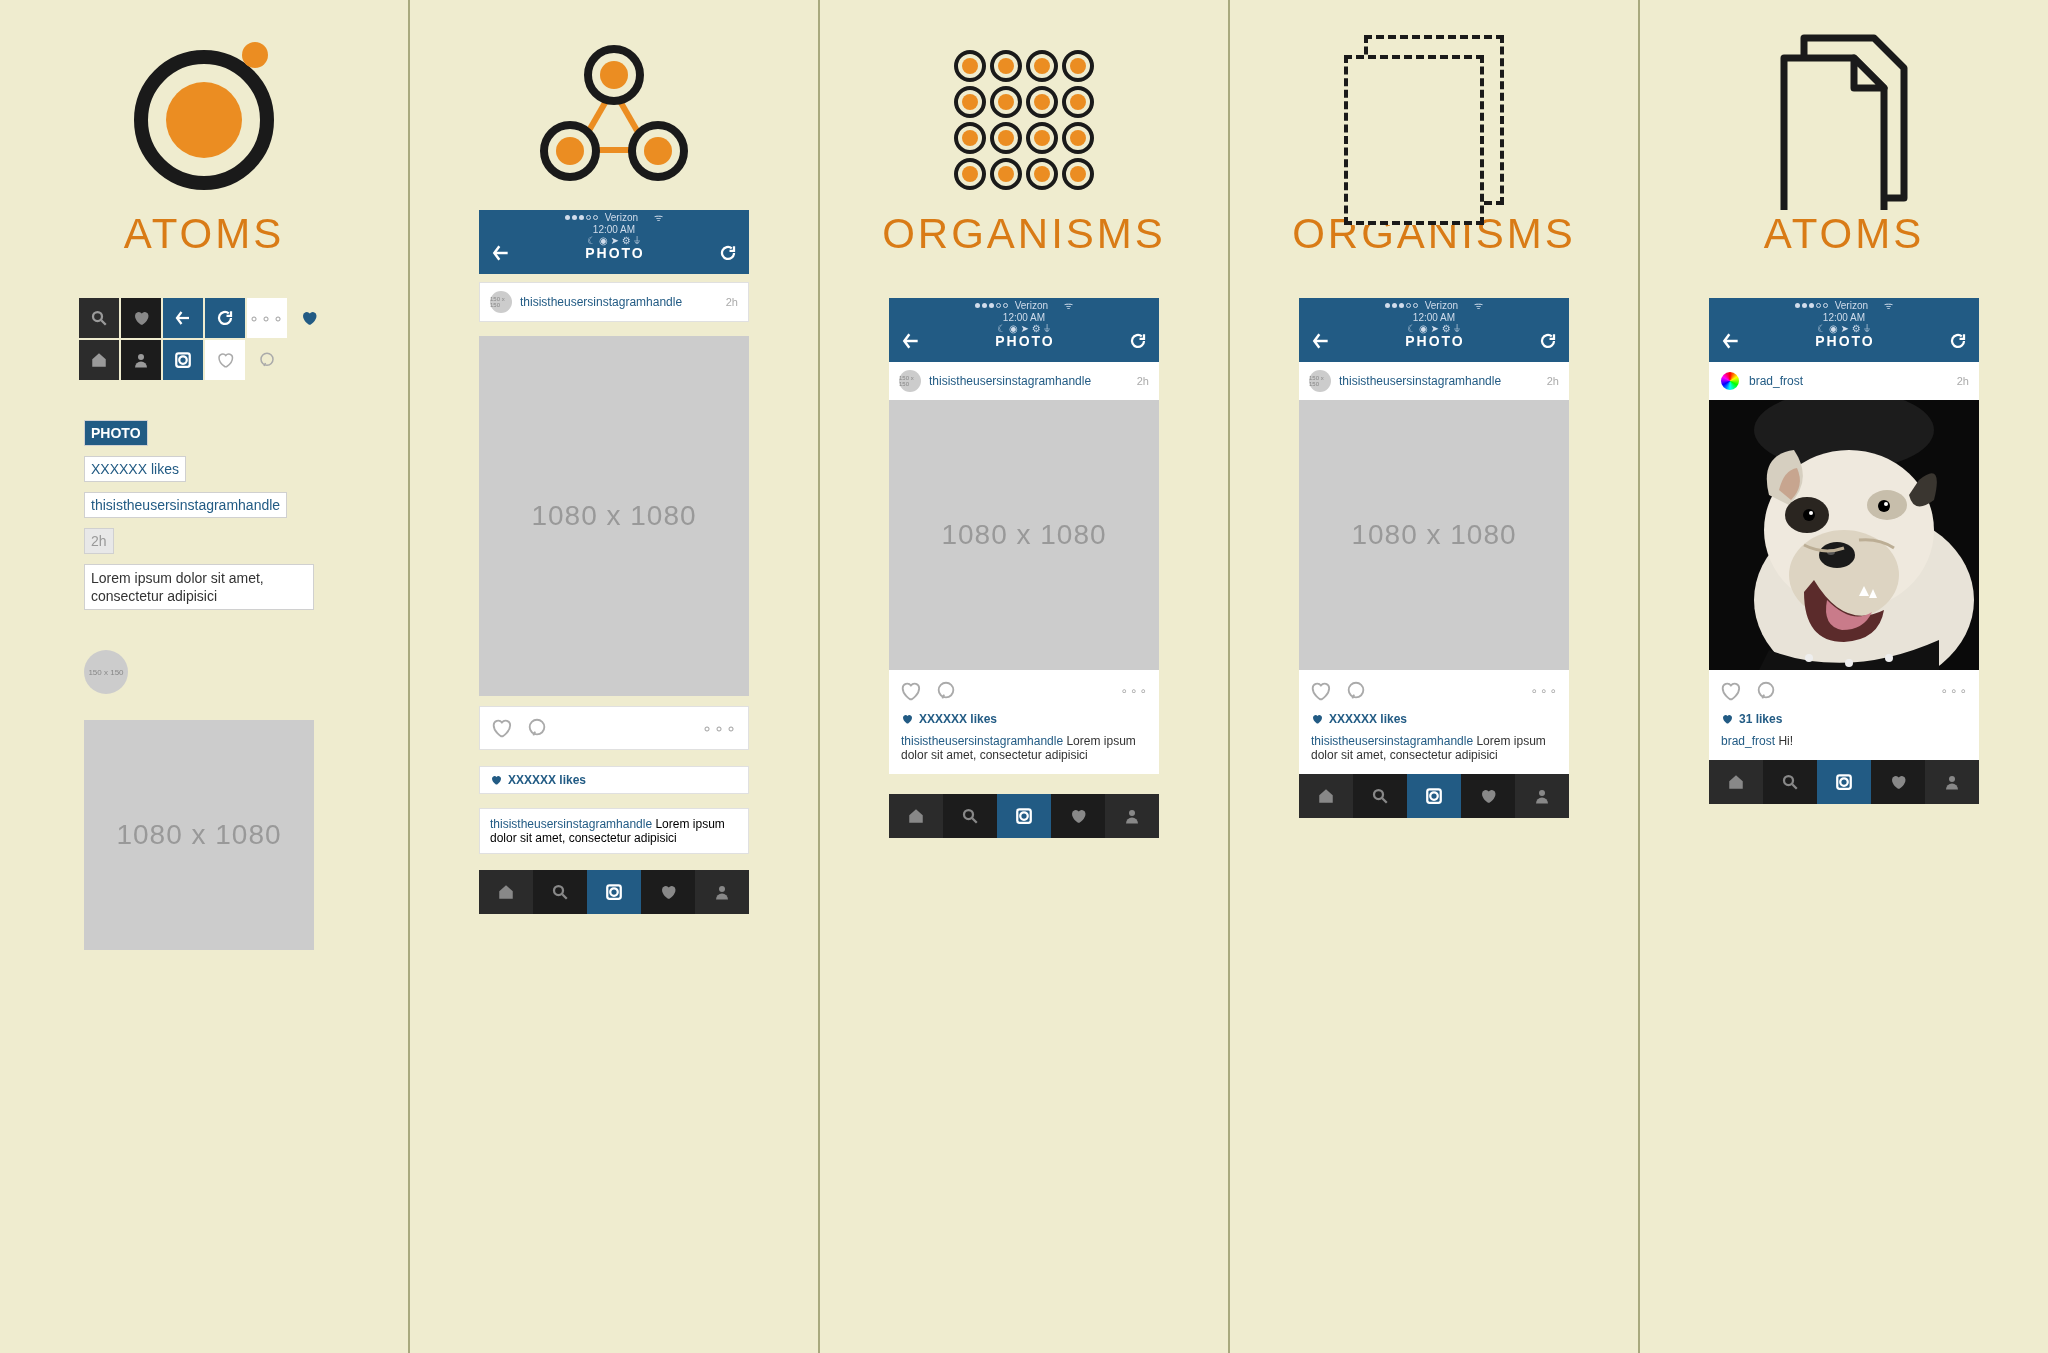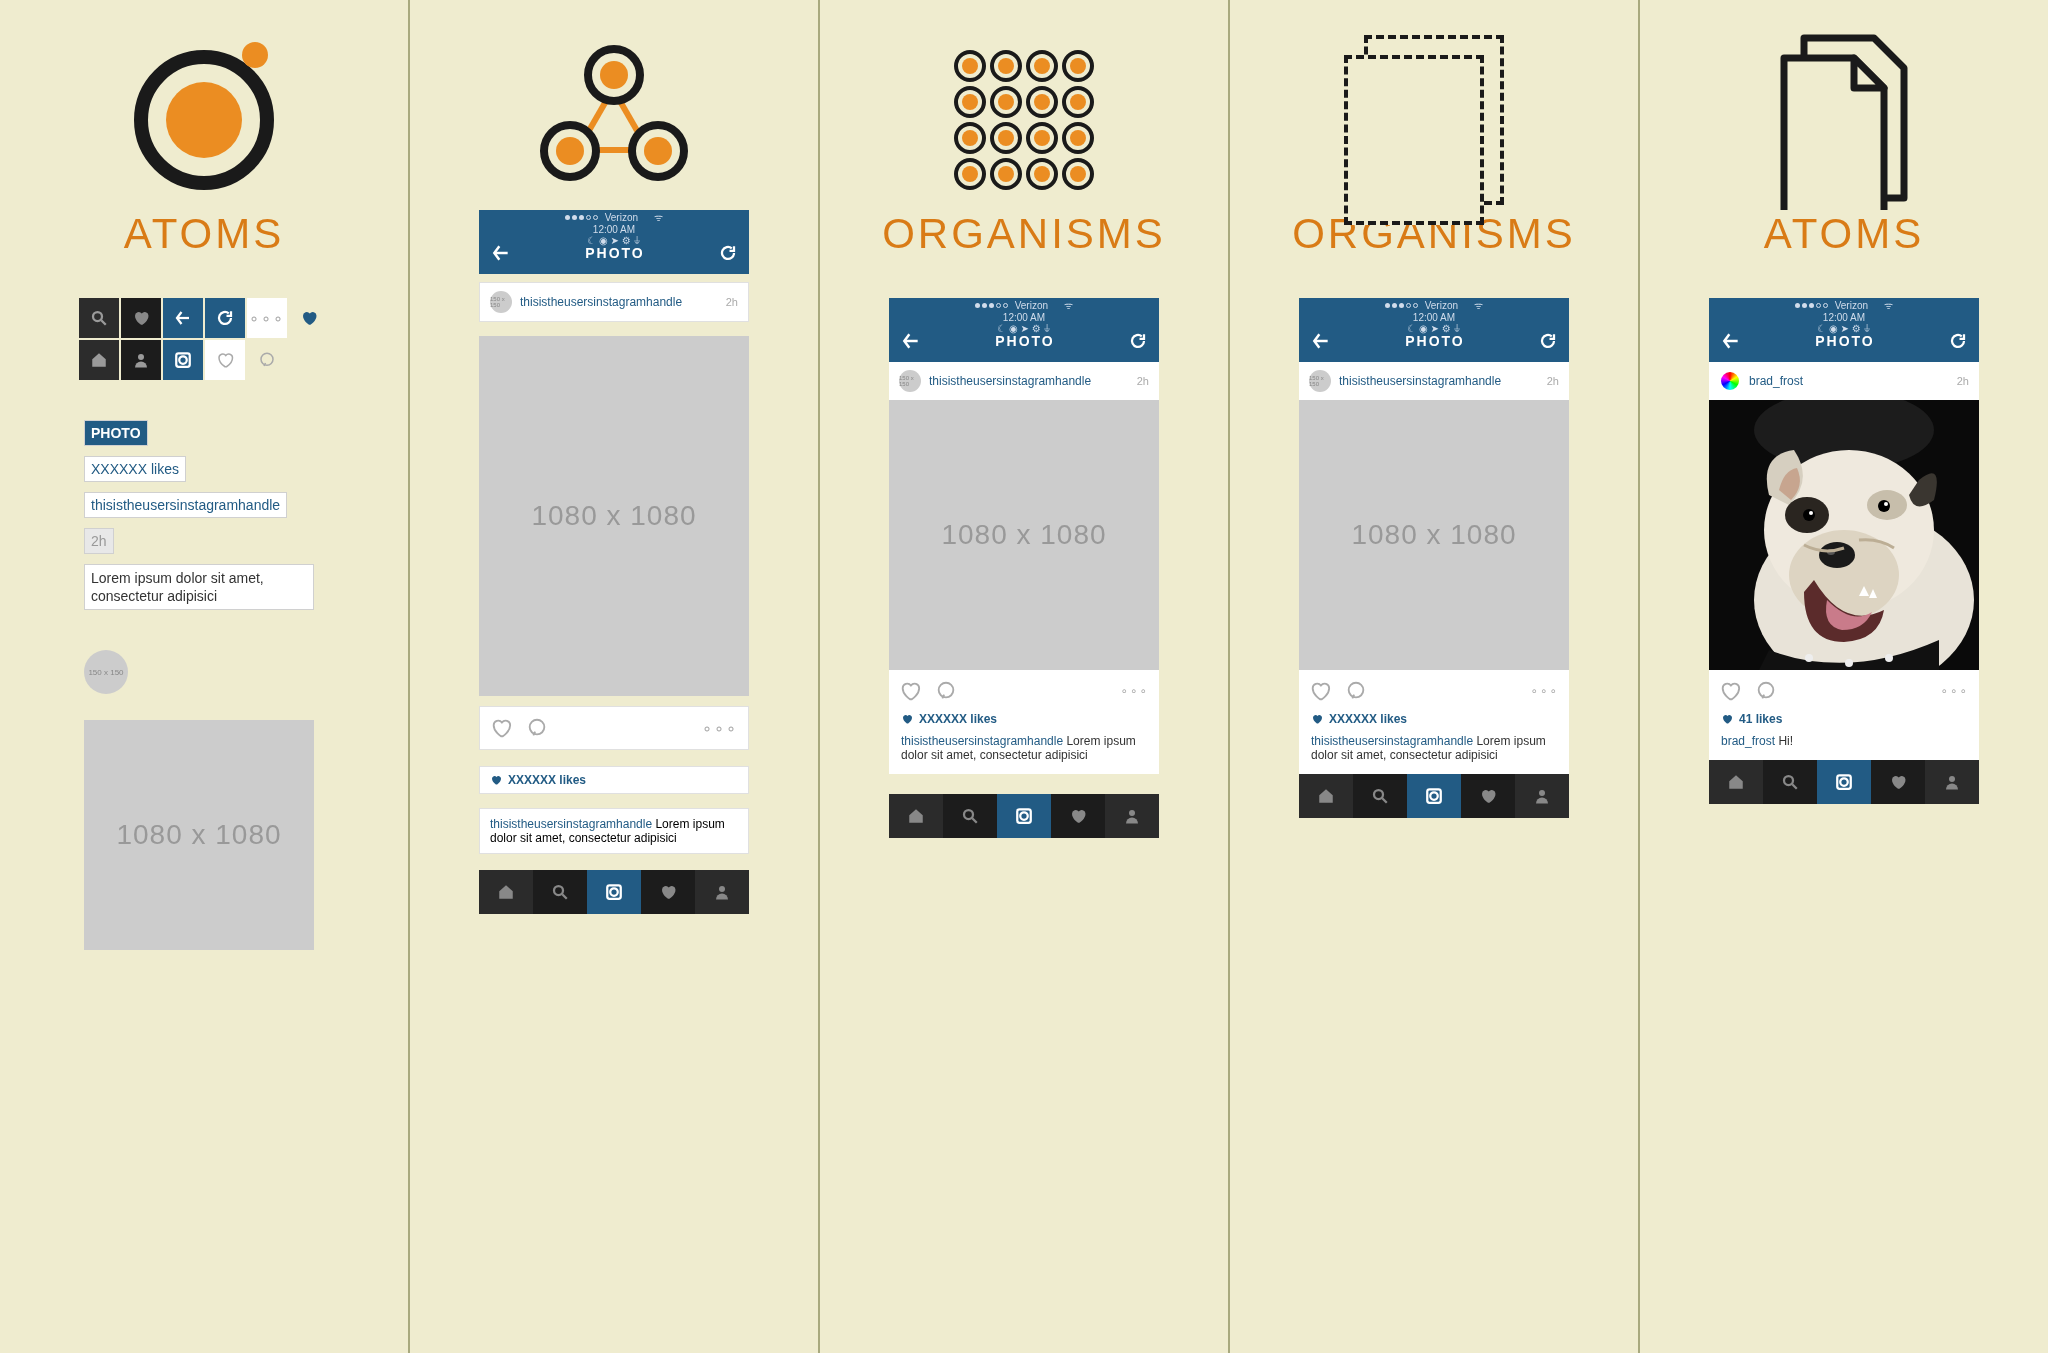--- a/index.html
+++ b/index.html
@@ -634,21 +634,21 @@
               <circle cx="12" cy="11" r="8"></circle>
               <path d="M8 20l2-4"></path>
             </svg>
           </span>
       <span class="more">∘∘∘</span>
     </div>
     <div class="likesrow">
       <svg width="12" height="12" viewBox="0 0 24 24">
             <path fill="#225b84" d="M12 21s-8-5-8-12a5 5 0 0 1 9-3 5 5 0 0 1 9 3c0 7-8 12-8 12z"></path>
           </svg>
-      <span>41 likes</span>
+      <span>31 likes</span>
     </div>
     <div class="caprow">
       <span class="u">brad_frost</span>
       <span>Hi!</span>
     </div>
     <div class="tabbar">
       <div class="tab">
             <svg width="18" height="18" viewBox="0 0 24 24" fill="#888">
               <path d="M3 11l9-8 9 8v10H3z"></path>
             </svg>

